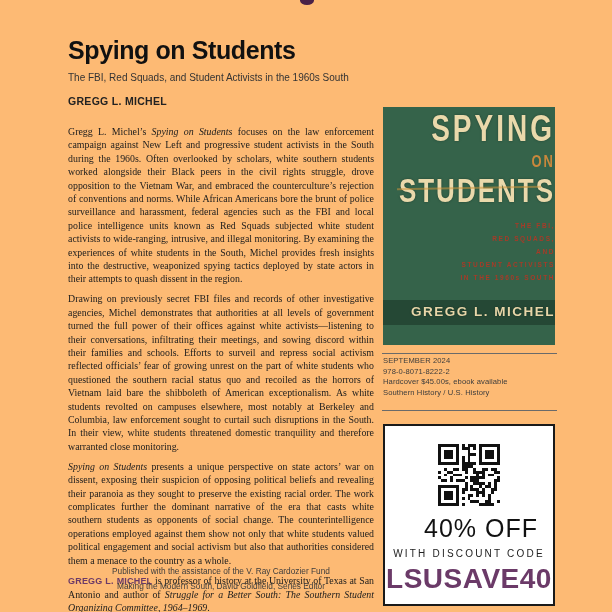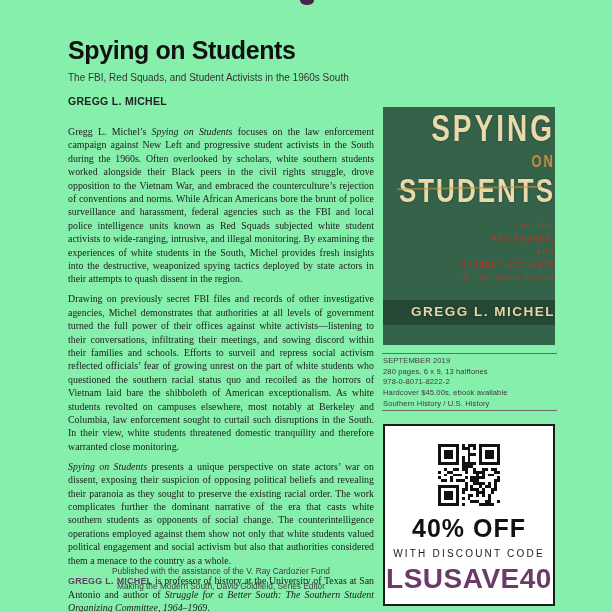--- a/index.html
+++ b/index.html
@@ -1,17 +1,17 @@
 <!DOCTYPE html>
 <html><head>
 <meta charset="utf-8">
 <style>
   * { margin: 0; padding: 0; box-sizing: border-box; }
   html, body { width: 612px; height: 612px; background: #ffffff; overflow: hidden; }
-  .page { position: relative; width: 612px; height: 612px; background: #86efac;
+  .page { position: relative; width: 612px; height: 612px; background: #fdba74;
           font-family: "Liberation Sans", sans-serif; color: #1a1a1a; }
 
   
   .logo-tip { position: absolute; left: 300px; top: -4px; width: 14px; height: 9px;
               background: #4a2147; border-radius: 50%; }
 
   
   .header { position: absolute; left: 68px; top: 36px; width: 480px; }
   .title { font-size: 25px; font-weight: 700; letter-spacing: -0.4px; color: #111; }
   .subtitle { font-size: 10px; font-weight: 400; color: #333; margin-top: 7px; }
@@ -64,22 +64,22 @@
   .rule-1 { top: 353px; }
   .rule-2 { top: 410px; }
 
   .meta { position: absolute; left: 383px; top: 356px; width: 175px;
           font-size: 7.6px; line-height: 10.7px; color: #3c3c3c; letter-spacing: 0.1px; }
 
   .promo-box { position: absolute; left: 383px; top: 424px; width: 172px; height: 182px;
                border: 2px solid #1a1a1a; background: #fff; text-align: center; }
   .qr { position: absolute; top: 18px; left: 53px; width: 62px; height: 62px; }
   .qr svg { width: 100%; height: 100%; }
-  .promo-discount { position: absolute; top: 88px; left: 0; width: 100%;
-                    font-size: 25px; font-weight: 700; letter-spacing: 1px; color: #111; }
+  .promo-discount { position: absolute; top: 88px; left: 12px; width: 100%;
+                    font-size: 25px; font-weight: 400; letter-spacing: 1px; color: #111; }
   .promo-label { position: absolute; top: 122px; left: 0; width: 100%;
                  font-size: 10px; letter-spacing: 2.2px; color: #222; }
   .promo-code { position: absolute; top: 137px; left: 0; width: 100%;
                 font-size: 28px; font-weight: 700; letter-spacing: 0.5px; color: #6b3a68; }
 </style>
 </head>
 <body>
 
 <div class="page">
 
@@ -115,22 +115,21 @@
       <div>STUDENT ACTIVISTS</div>
       <div>IN THE 1960s SOUTH</div>
     </div>
     <div class="cover-band"></div>
     <div class="cover-author">GREGG L. MICHEL</div>
   </div>
 
   <div class="rule rule-1"></div>
 
   <div class="meta">
-    <div>SEPTEMBER 2019</div>
-    <div>280 pages, 6 x 9, 13 halftones</div>
+    <div>SEPTEMBER 2024</div>
     <div>978-0-8071-8222-2</div>
     <div>Hardcover $45.00s, ebook available</div>
     <div>Southern History / U.S. History</div>
   </div>
 
   <div class="rule rule-2"></div>
 
   <div class="promo-box">
     <div class="qr">
       <svg viewBox="0 0 21 21" shape-rendering="crispEdges" fill="#111">

